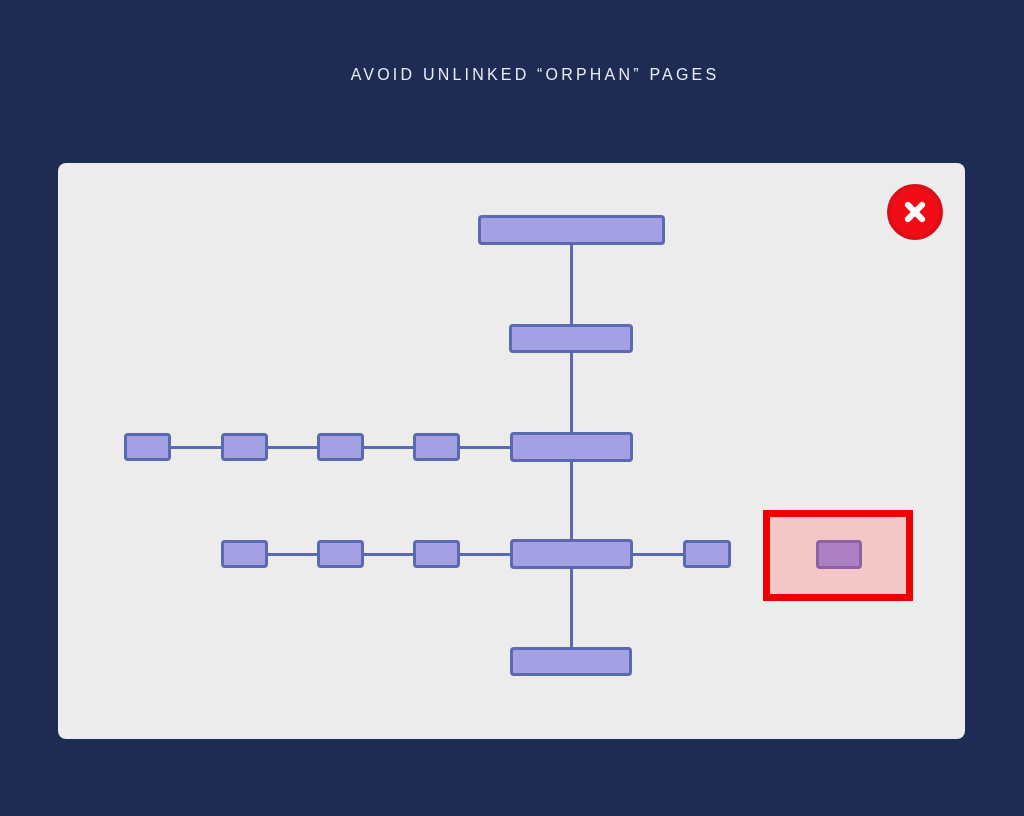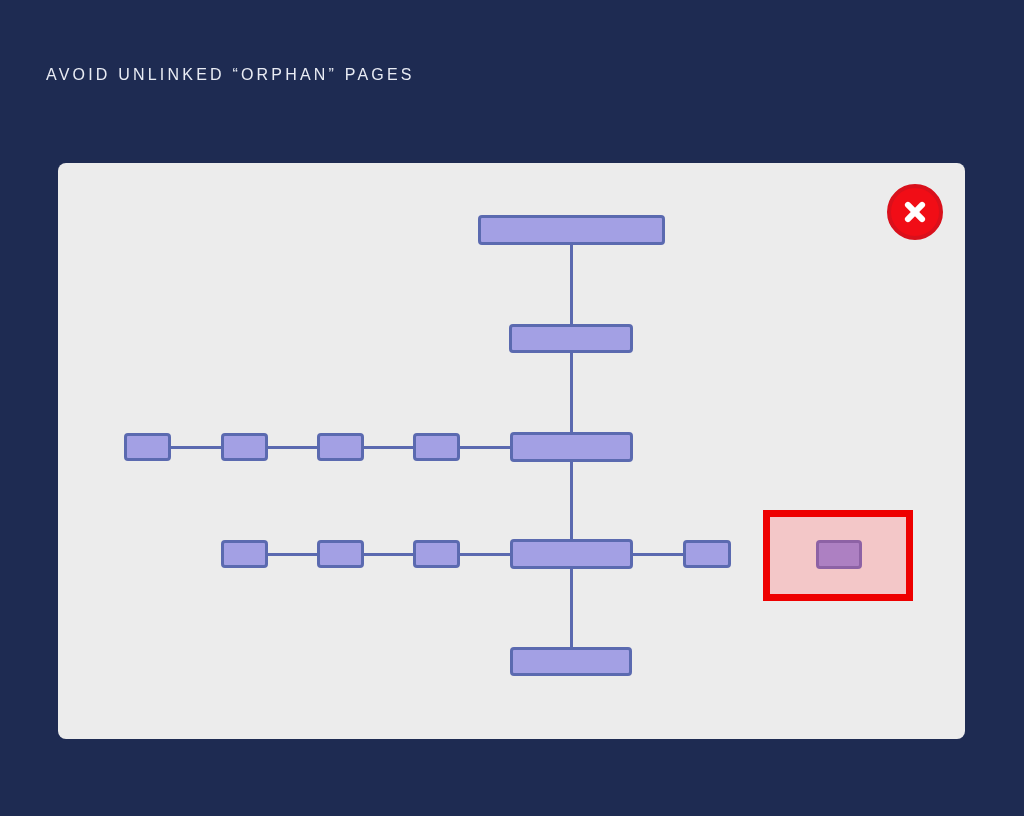--- a/index.html
+++ b/index.html
@@ -8,21 +8,21 @@
     position: relative;
     background: var(--bg, #1e2b52);
     font-family: "Liberation Sans", sans-serif;
     overflow: hidden;
   }
   .title {
     position: absolute;
     top: 66px;
     left: 0;
     width: 100%;
-    text-align: left;
+    text-align: center;
     color: var(--title-color, #e9ecf4);
     font-size: 16px;
     font-weight: 500;
     letter-spacing: 3.2px;
     padding-left: 46px;
   }
   .panel {
     position: absolute;
     left: 58px;
     top: 163px;

